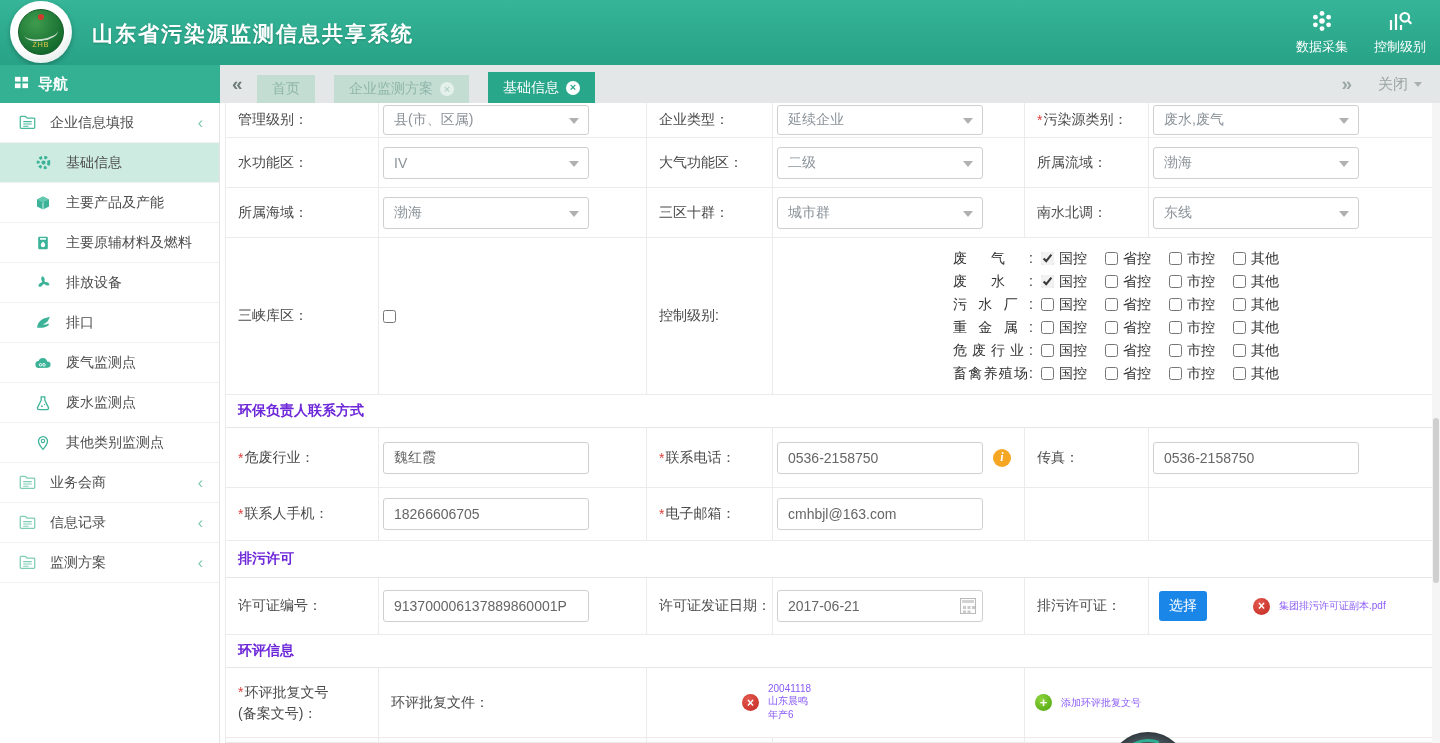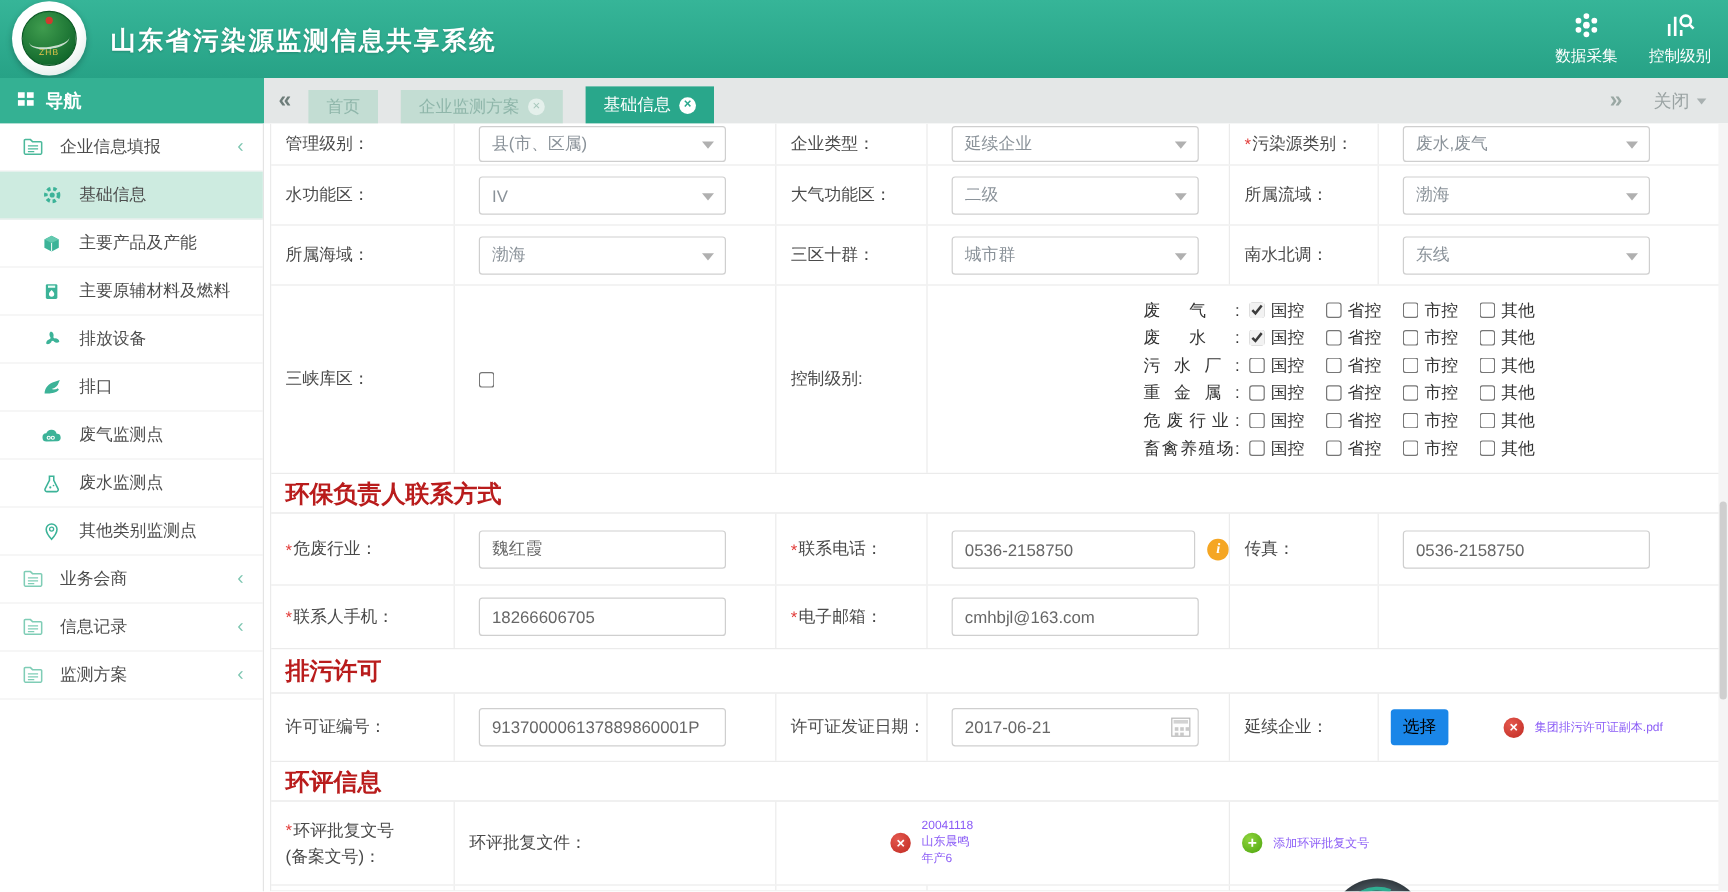--- a/index.html
+++ b/index.html
@@ -49,25 +49,25 @@
   .chev { margin-left:auto; margin-right:16px; color:#7fc7b2; font-size:16px; }
 
   
   .content { position:absolute; top:103px; left:220px; right:0; bottom:0; background:#fff; overflow:hidden; }
   .form-table { position:absolute; left:5px; top:0; width:1208px; border-left:1px solid #ebebeb; }
   .row { display:grid; grid-template-columns:152px 268px 126px 252px 124px 1fr; border-bottom:1px solid #ebebeb; }
   .cell { border-left:1px solid #ebebeb; min-width:0; display:flex; align-items:center; }
   .cell:first-child { border-left:none; }
   .lbl { padding-left:12px; font-size:14px; color:#4a4a4a; }
   .lbl.two { flex-direction:column; align-items:flex-start; justify-content:center; line-height:1.5; }
-  .fld { padding-left:20px; }
+  .fld { padding-left:4px; }
   .star { color:#e23c39; margin-right:1px; }
   .r-a { height:35px;text-align:center; } .r-b { height:50px; } .r-c { height:50px; } .r-d { height:157px; }
   .r-e { height:60px; } .r-f { height:53px; } .r-g { height:57px; } .r-h { height:70px; } .r-i { height:5px; }
-  .band { height:33px; display:flex; align-items:center; padding-left:12px; font-size:20px; font-weight:bold; color:#b91c1c;
+  .band { height:33px; display:flex; align-items:center; padding-left:12px; font-size:14px; font-weight:bold; color:#6d28d9;
           border-bottom:1px solid #e6e6e6; }
   .band.tall { height:37px; }
 
   .sel { position:relative; width:206px; height:32px; border:1px solid #cfcfcf; border-radius:3px; background:#fff;
          display:flex; align-items:center; padding:0 26px 0 10px; font-size:14px; color:#8a9299; cursor:pointer; }
   .r-a .sel { height:30px; }
   .caret { position:absolute; right:9px; top:50%; margin-top:-2px; width:0; height:0;
            border-left:5px solid transparent; border-right:5px solid transparent; border-top:6px solid #b0b0b0; }
   .inp { width:206px; height:32px; border:1px solid #cfcfcf; border-radius:3px; padding:0 10px; font-size:14px; color:#666; background:#fff; }
 
@@ -81,21 +81,21 @@
   input[type="checkbox"] { width:13px; height:13px; margin-right:5px; accent-color:#f2f2f2; }
 
   .info-icon { width:18px; height:18px; border-radius:50%; background:#f5a623; color:#fff; margin-left:10px;
          display:flex; align-items:center; justify-content:center; font-size:12px; font-weight:bold; font-style:italic;
          font-family:"Liberation Serif","DejaVu Serif",serif; cursor:pointer; }
   .date-wrap { position:relative; }
   .cal-icon { position:absolute; right:7px; top:8px; width:16px; height:16px; border:1px solid #b9b9b9; background:#fdfdfd; cursor:pointer; }
   .cal-icon::before { content:""; position:absolute; left:1px; right:1px; top:1px; height:3px; background:#d2d2d2; }
   .cal-icon::after { content:""; position:absolute; left:2px; top:7px; width:3px; height:3px; background:#c9c9c9;
          box-shadow:4.5px 0 #c9c9c9, 9px 0 #c9c9c9, 0 4.5px #c9c9c9, 4.5px 4.5px #c9c9c9; }
-  .btn-blue { width:48px; height:30px; background:#1a86e8; border:none; border-radius:3px; color:#000000; font-size:14px; cursor:pointer; }
+  .btn-blue { width:48px; height:30px; background:#1a86e8; border:none; border-radius:3px; color:#ffffff; font-size:14px; cursor:pointer; }
   .x-icon { width:17px; height:17px; border-radius:50%; background:radial-gradient(circle at 35% 30%, #e4584e, #c02a22);
          color:#fff; display:flex; align-items:center; justify-content:center; font-size:12px; font-weight:bold; line-height:1; cursor:pointer; flex:0 0 17px; }
   .plus-icon { width:17px; height:17px; border-radius:50%; background:radial-gradient(circle at 35% 30%, #8ed43c, #4ca40d);
          color:#fff; display:flex; align-items:center; justify-content:center; font-size:13px; font-weight:bold; line-height:1; cursor:pointer; flex:0 0 17px; }
   .file-name { margin-left:9px; font-size:10px; color:#8b5cf6; cursor:pointer; }
   .permit-file-cell { padding-left:10px; }
   .permit-x { margin-left:46px; }
   .eia-file-cell { padding-left:95px; }
   .add-link { display:flex; align-items:center; padding-left:10px; cursor:pointer; }
 
@@ -583,21 +583,21 @@
         <div class="cell lbl">
             <span>许可证发证日期：</span>
           </div>
         <div class="cell fld">
           <span class="date-wrap">
             <input class="inp" value="2017-06-21" style="">
             <span class="cal-icon"></span>
           </span>
         </div>
         <div class="cell lbl">
-            <span>延续企业：</span>
+            <span>排污许可证：</span>
           </div>
         <div class="cell fld permit-file-cell">
           <button class="btn-blue">选择</button>
           <span class="x-icon permit-x">×</span>
           <span class="file-name">集团排污许可证副本.pdf</span>
         </div>
       </div>
 
       <div class="band">
           <span>环评信息</span>

